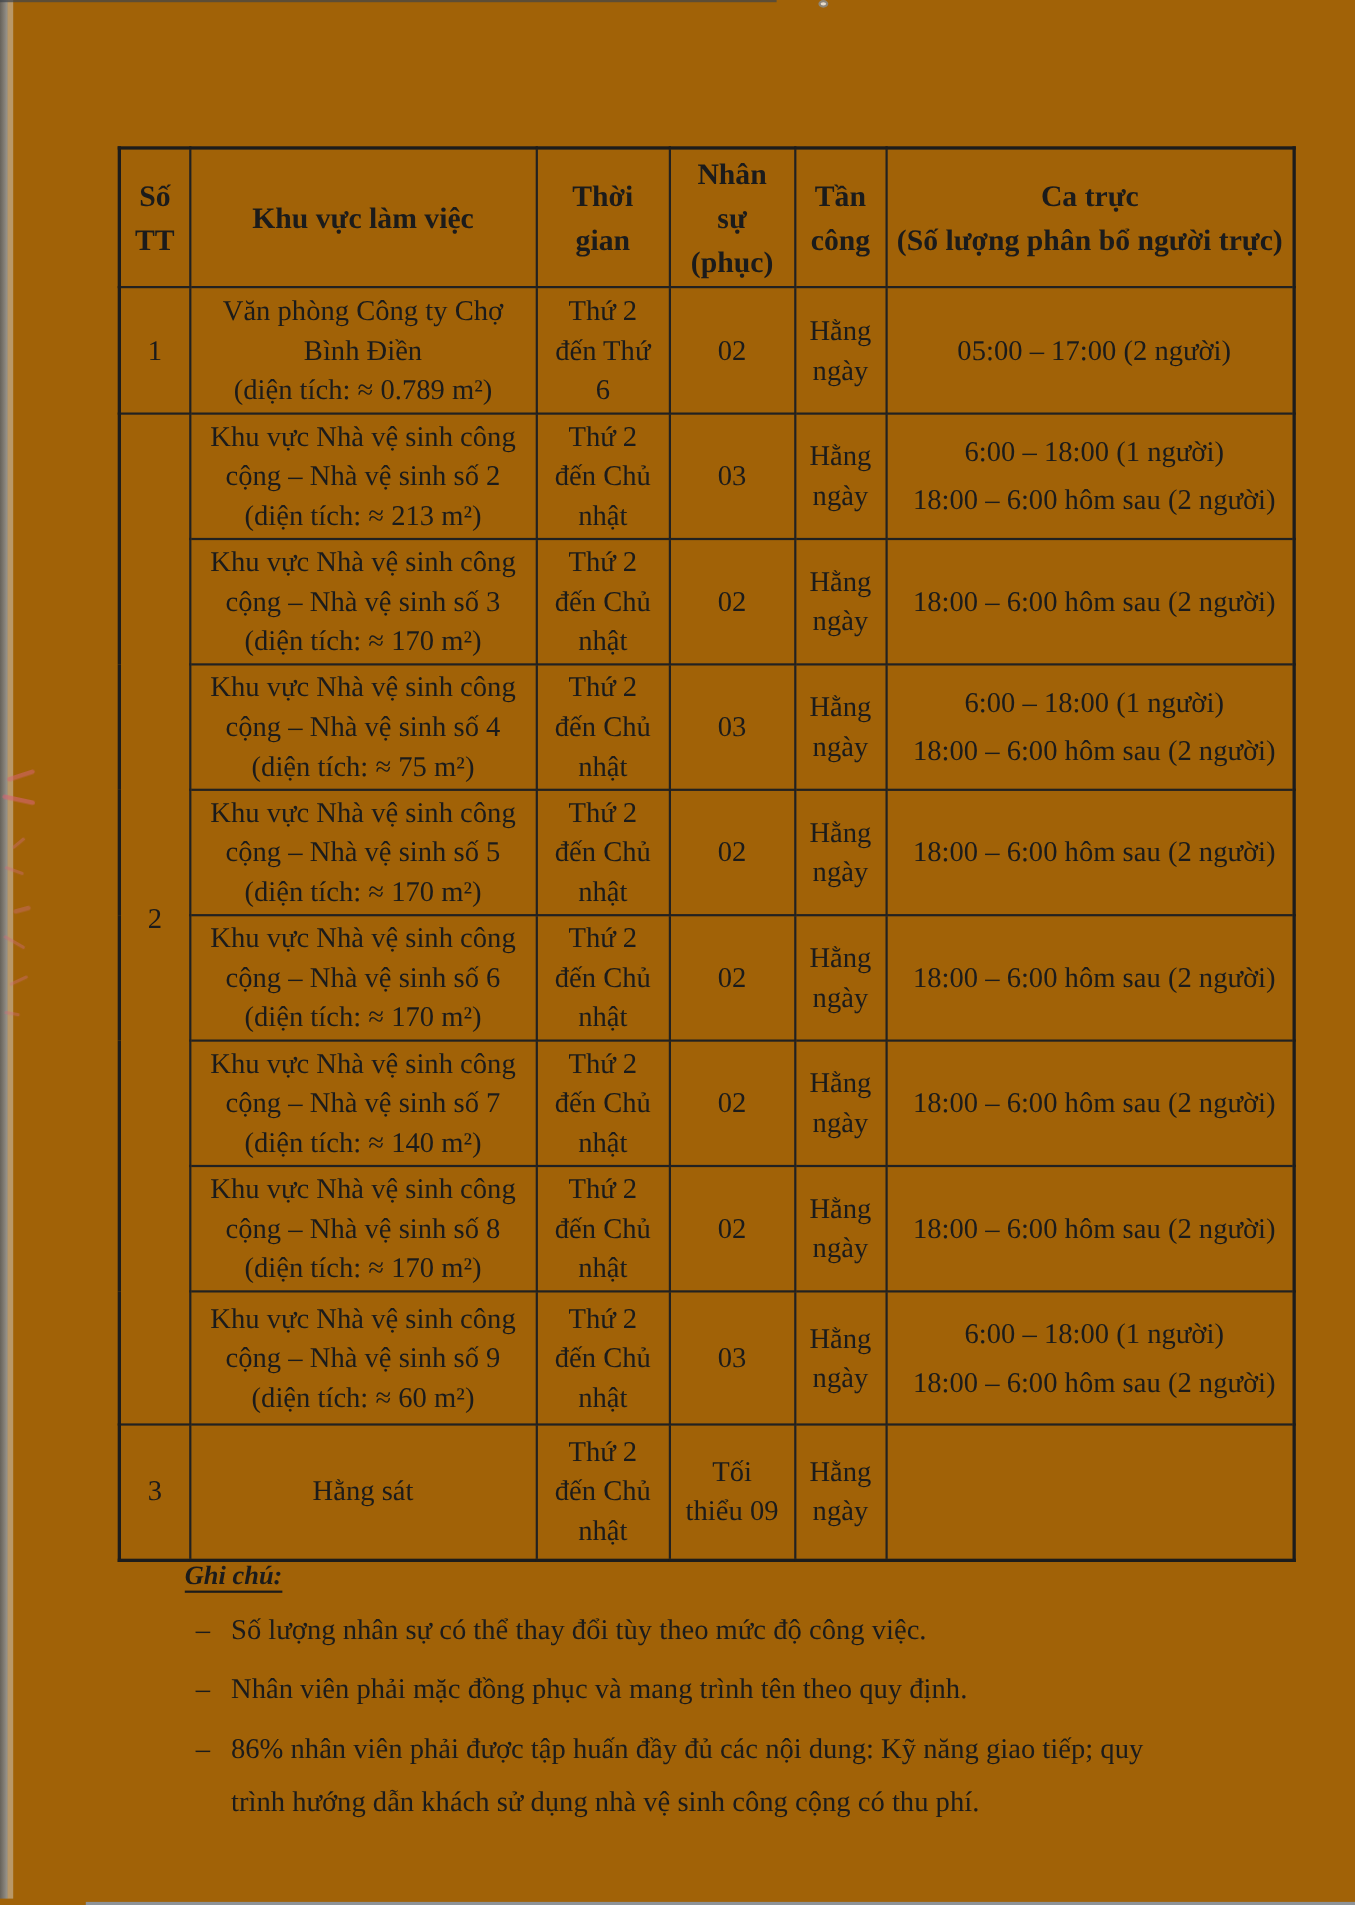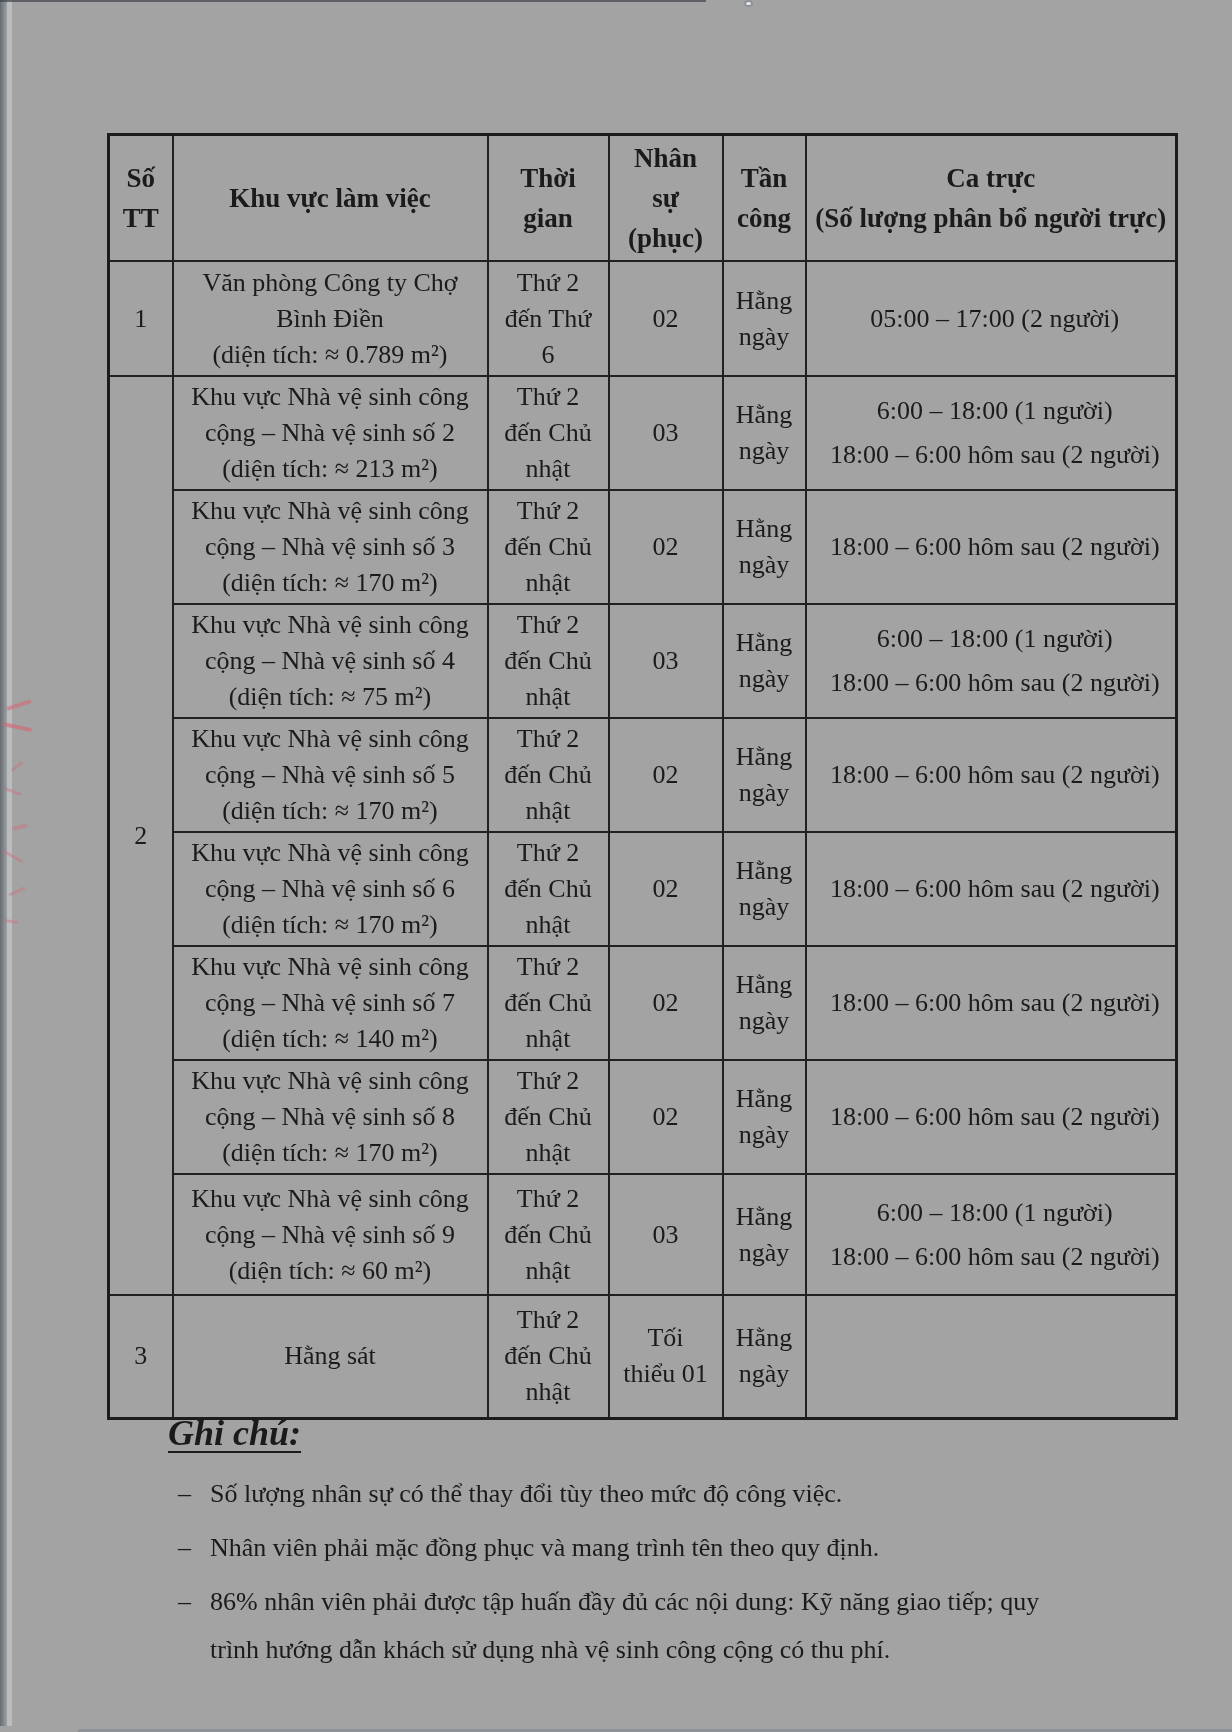--- a/index.html
+++ b/index.html
@@ -1,20 +1,20 @@
 <!DOCTYPE html>
 <html><head>
 <meta charset="utf-8">
 <style>
   html, body { margin: 0; padding: 0; background: #e9ebee; }
   .page {
     position: relative;
     width: 1232px;
     height: 1732px;
-    background: #a3a3a3;
+    background: #a16207;
     overflow: hidden;
     font-family: "Liberation Serif", "DejaVu Serif", serif;
     color: #1b1b1b;
   }
 
   
   .edge-left {
     position: absolute; left: 0; top: 0; width: 7px; height: 1726px;
     background: linear-gradient(to right, #5d6268, #9aa0a6);
     opacity: .85;
@@ -70,22 +70,22 @@
   .shift-cell { text-align: left; padding-left: 14px !important; line-height: 44px !important; }
   .h-header { height: 126px; }
   .h-a { height: 115px; }
   .h-b { height: 113px; }
   .h-c { height: 121px; }
   .h-d { height: 123px; }
 
   
   .notes { position: absolute; left: 168px; top: 1416px; width: 900px; font-size: 26px; }
   .notes-heading {
-    font-size: 36px; font-weight: bold; font-style: italic;
-    line-height: 34px; margin-bottom: 20px;
+    font-size: 24px; font-weight: bold; font-style: italic;
+    line-height: 34px; margin-bottom: 8px;
     text-decoration: underline; text-underline-offset: 6px; text-decoration-thickness: 2px;
     width: fit-content;
   }
   .note-item { display: flex; line-height: 48px; margin-bottom: 6px; }
   .note-dash { width: 42px; flex: 0 0 42px; padding-left: 10px; box-sizing: border-box; }
   .note-text { flex: 1; white-space: pre-line; }
 </style>
 </head>
 <body>
 
@@ -254,21 +254,21 @@
 18:00 – 6:00 hôm sau (2 người)</td>
       </tr>
 
       <tr class="h-d">
         <td>3</td>
         <td>Hằng sát</td>
         <td>Thứ 2
 đến Chủ
 nhật</td>
         <td>Tối
-thiểu 01</td>
+thiểu 09</td>
         <td>Hằng
 ngày</td>
         <td class="shift-cell"></td>
       </tr>
     </tbody>
   </table>
 
   <div class="notes">
     <div class="notes-heading">Ghi chú:</div>
     <div class="note-item">

